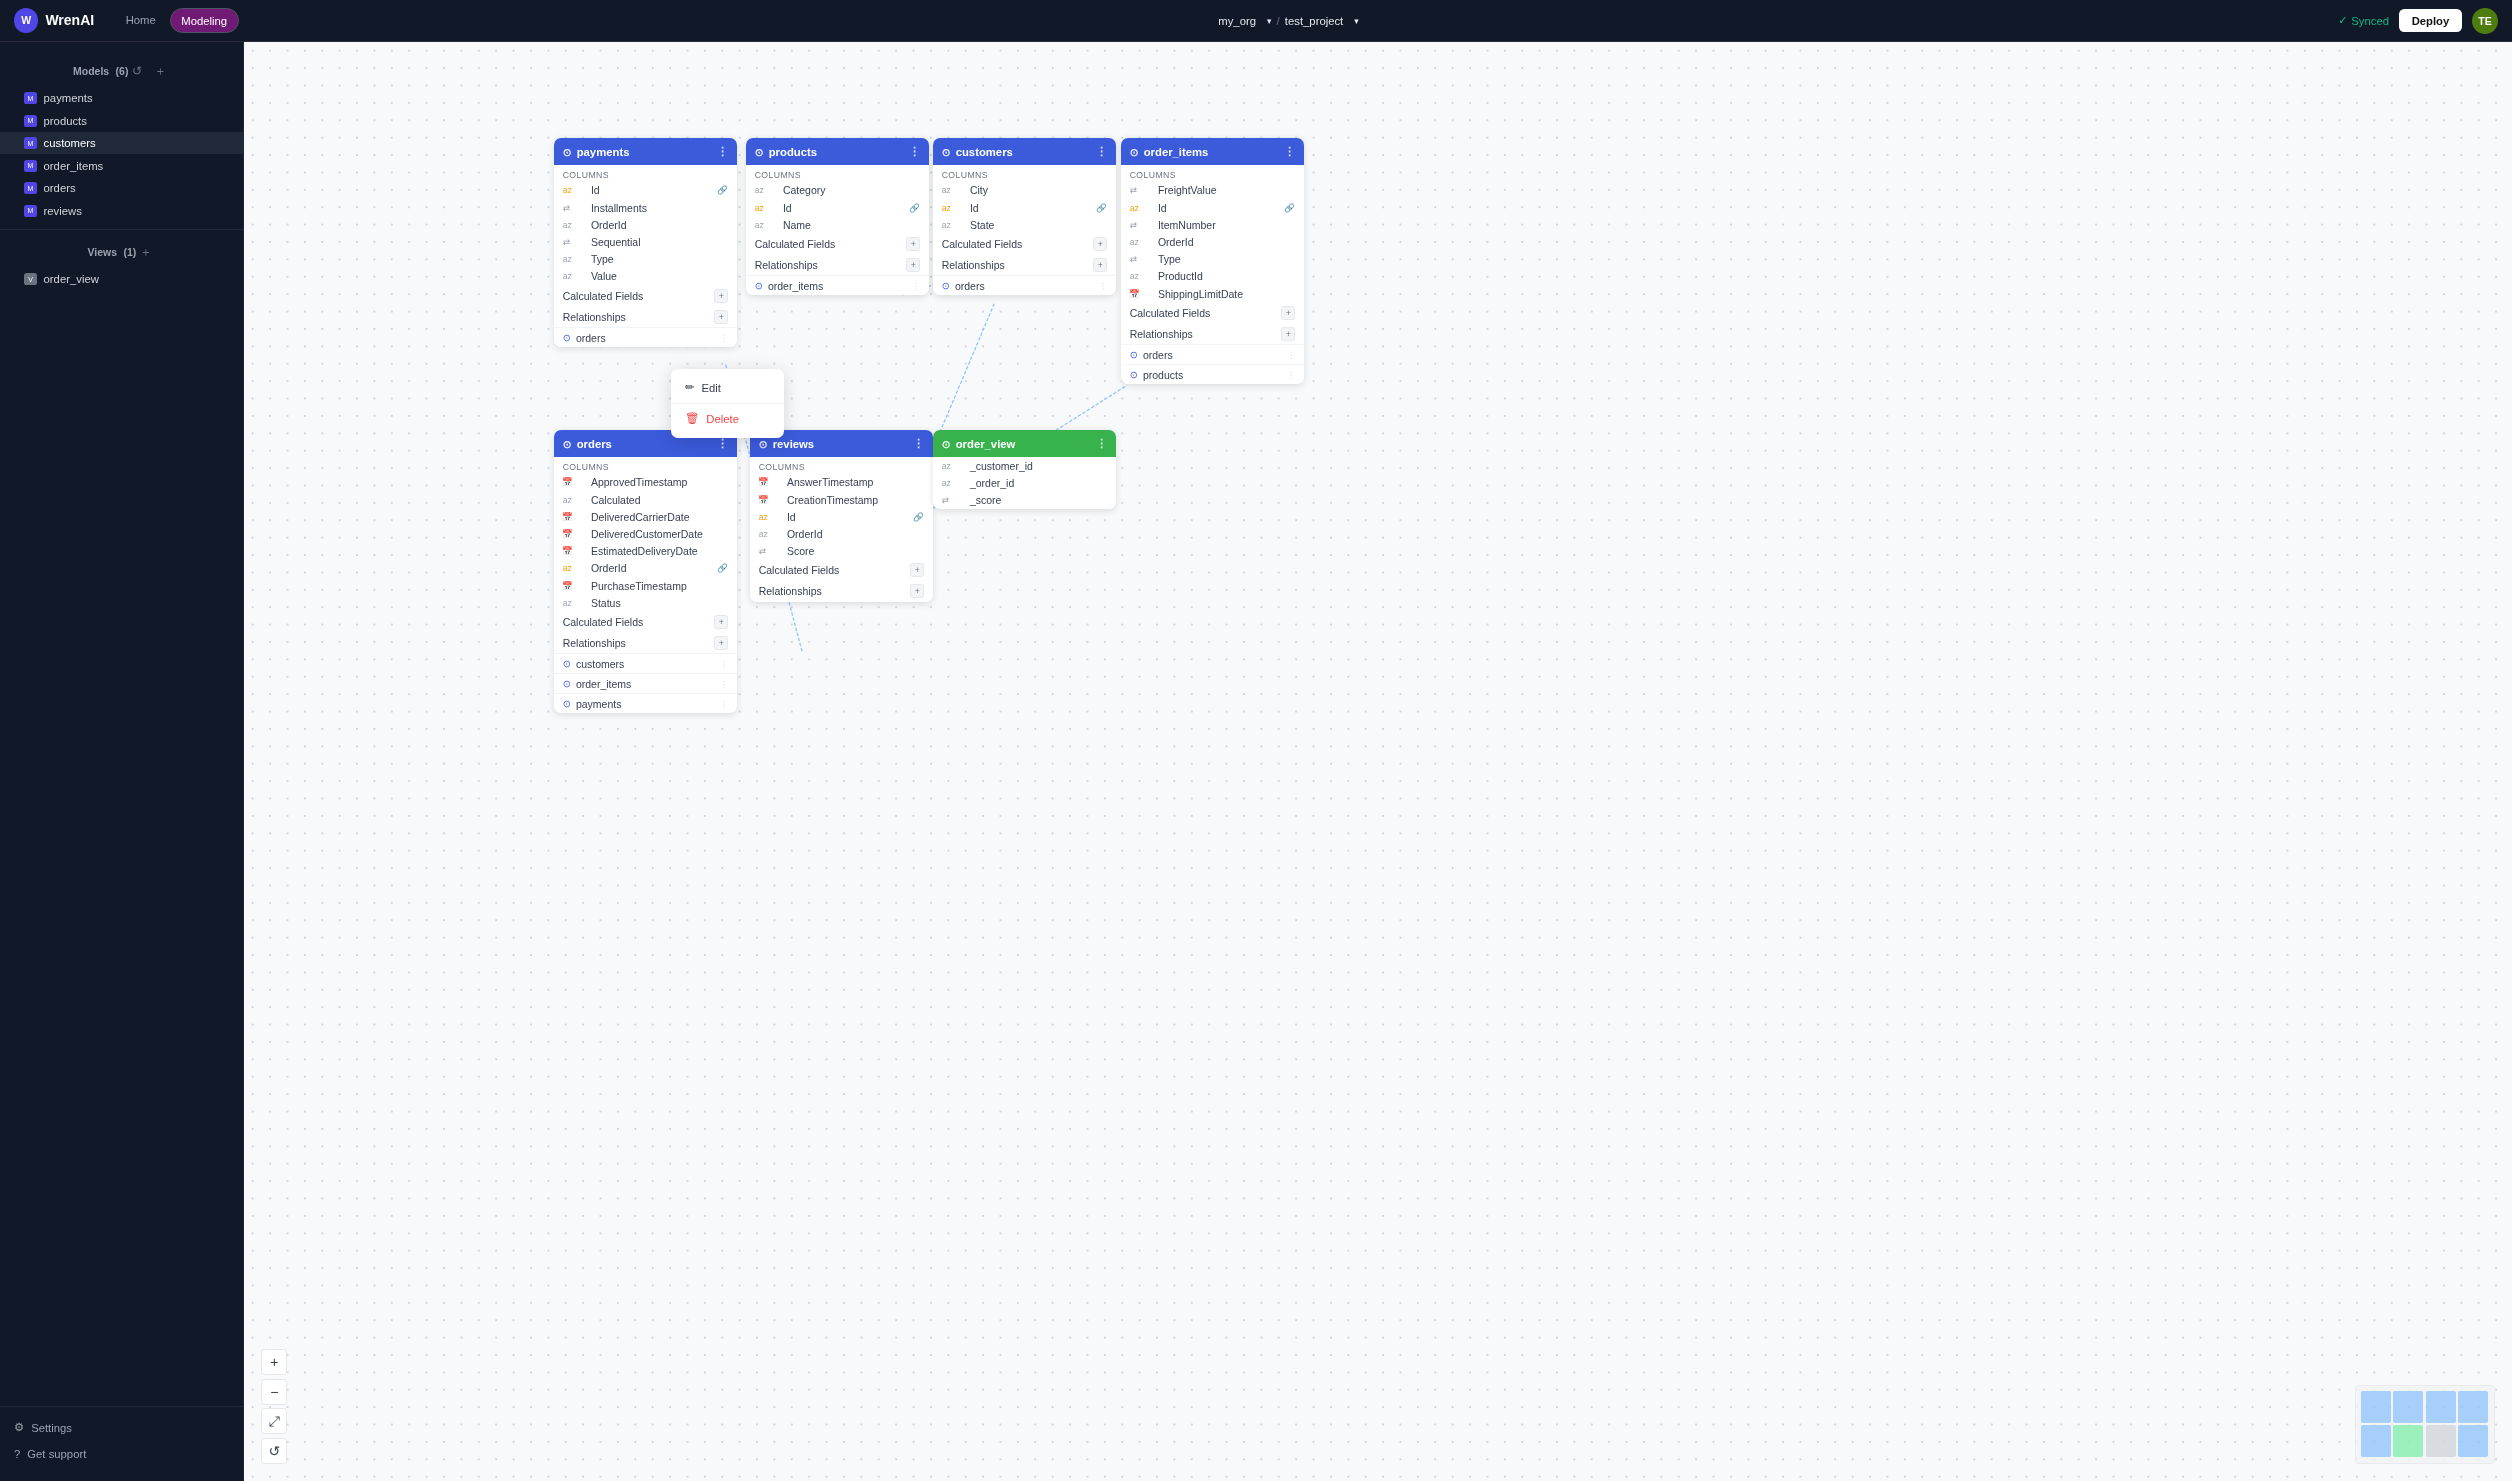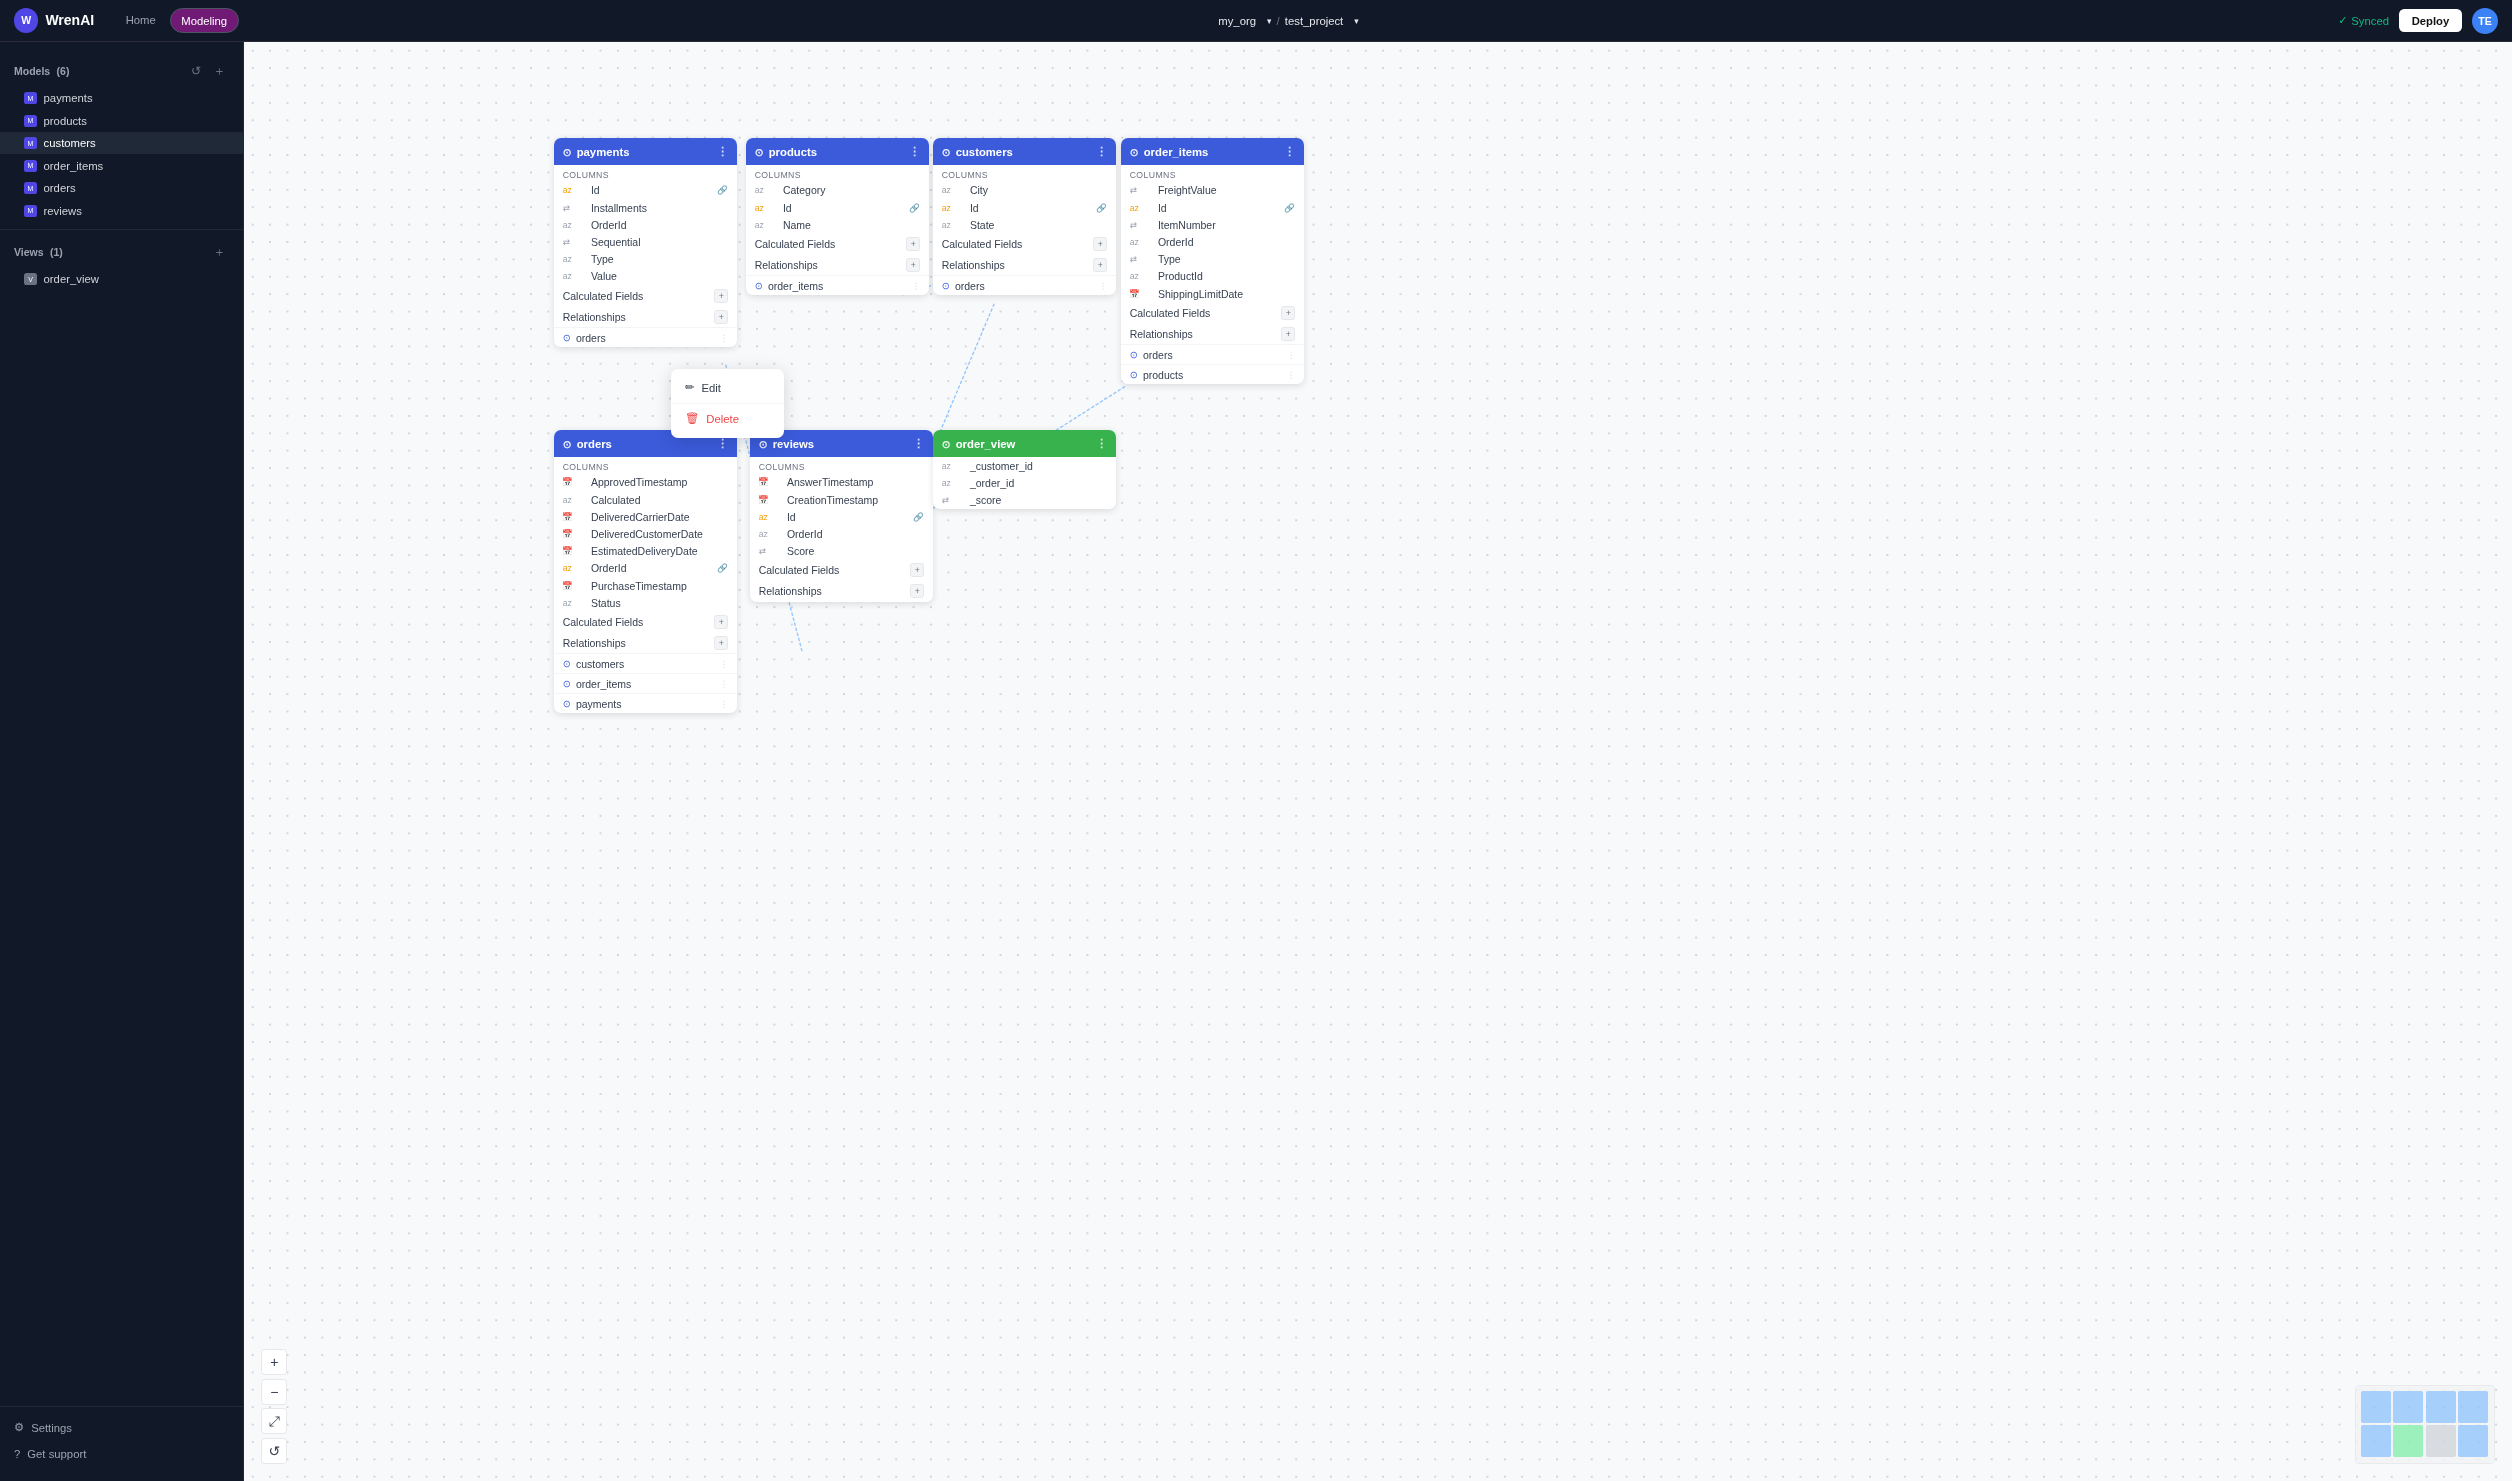--- a/index.html
+++ b/index.html
@@ -64,41 +64,41 @@
     .synced-badge {
       display: flex; align-items: center; gap: 3.5px;
       color: #10b981; font-size: 11.3px;
     }
     .deploy-btn {
       background: #fff; color: #111; font-size: 11.3px; font-weight: 600;
       padding: 5.2px 12.2px; border-radius: 5.2px; border: none; cursor: pointer;
     }
     .avatar {
       width: 26px; height: 26px; border-radius: 50%;
-      background: #3b82f6; color: #fff;
+      background: #4d7c0f; color: #fff;
       display: flex; align-items: center; justify-content: center;
       font-size: 10.5px; font-weight: 700;
     }
 
     
     .app-body { display: flex; height: calc(100vh - 42px); }
 
     
     .sidebar {
       width: 244px;
       background: #111827;
       border-right: 0.9px solid #1f2937;
       padding: 14px 0;
       display: flex;
       flex-direction: column;
       flex-shrink: 0;
       overflow-y: auto;
     }
     .sidebar-section-header {
-      display: flex; align-items: center; justify-content: space-between;
+      display: flex; align-items: center; justify-content: center;
       padding: 5.2px 14px; color: #9ca3af; font-size: 10.5px; font-weight: 600;
     }
     .sidebar-section-header .actions { display: flex; gap: 5.2px; }
     .sidebar-icon-btn {
       background: none; border: none; color: #6b7280; cursor: pointer;
       font-size: 12.2px; padding: 1.7px 3.5px;
     }
     .sidebar-item {
       display: flex; align-items: center; gap: 7px;
       padding: 5.2px 14px 5.2px 24.4px;

